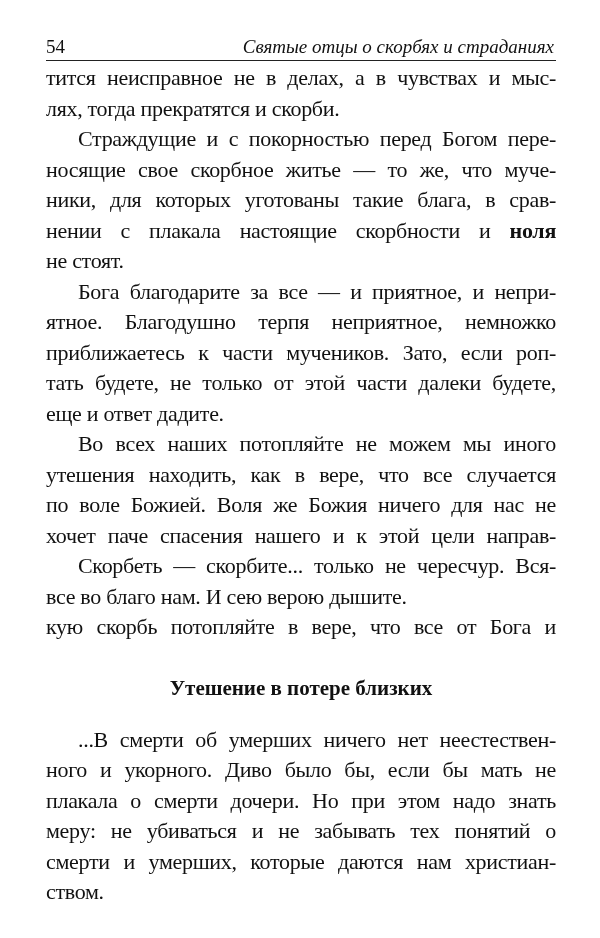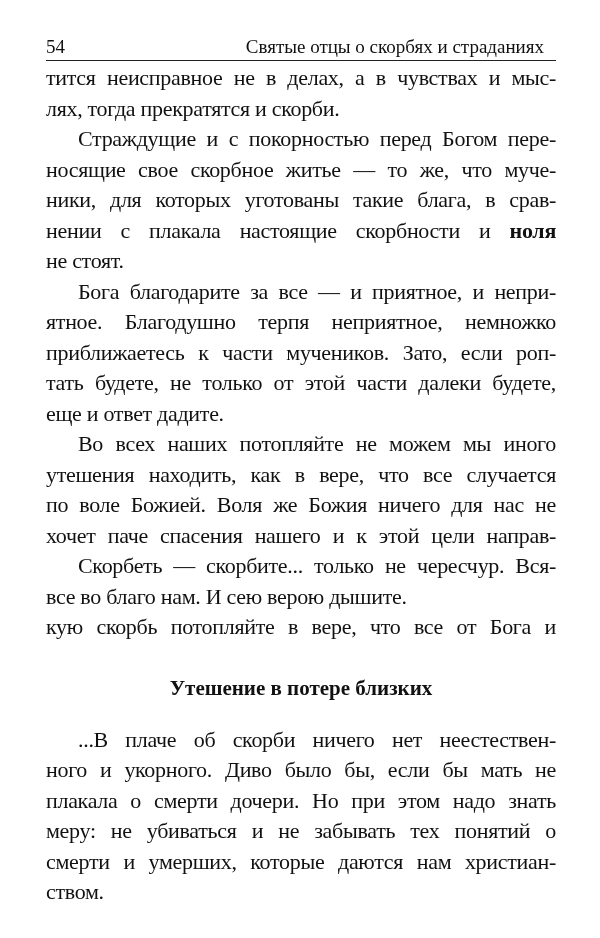--- a/index.html
+++ b/index.html
@@ -10,21 +10,21 @@
     }
     .page-header {
       position: absolute; left: 46px; top: 22px; width: 510px; height: 26px;
       border-bottom: 1.5px solid #222;
       margin-top: 12px;
     }
     .page-number {
       position: absolute; left: 0; top: 2px; font-size: 19px;
     }
     .running-title {
-      position: absolute; right: 12px; top: 2px; font-size: 19px;  text-align: center;
+      position: absolute; right: 2px; top: 2px; font-size: 19px; font-style: italic; text-align: center;
     }
     .body-text {
       position: absolute; left: 46px; top: 63px; width: 510px;
     }
     .line {
       height: 30.5px; line-height: 30.5px; font-size: 22px;
       white-space: nowrap; text-align: justify; text-align-last: justify;
       letter-spacing: -0.3px;
     }
     .line.last { text-align-last: left; }
@@ -76,21 +76,21 @@
 
   <div>
     <div class="line indent">Скорбеть — скорбите... только не чересчур. Вся-</div>
     <div class="line last">все во благо нам. И сею верою дышите.</div>
     <div class="line">кую скорбь потопляйте в вере, что все от Бога и</div>
   </div>
 
   <div class="section-heading">Утешение в потере близких</div>
 
   <div>
-    <div class="line indent">...В плаче об скорби ничего нет неестествен-</div>
+    <div class="line indent">...В смерти об умерших ничего нет неестествен-</div>
     <div class="line">ного и укорного. Диво было бы, если бы мать не</div>
     <div class="line">плакала о смерти дочери. Но при этом надо знать</div>
     <div class="line">меру: не убиваться и не забывать тех понятий о</div>
     <div class="line">смерти и умерших, которые даются нам христиан-</div>
     <div class="line last">ством.</div>
   </div>
 
 </div>
 
 </body></html>

